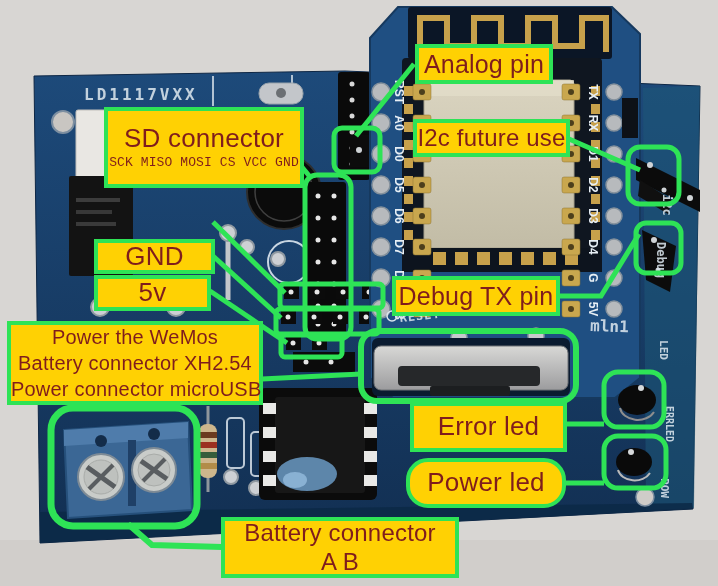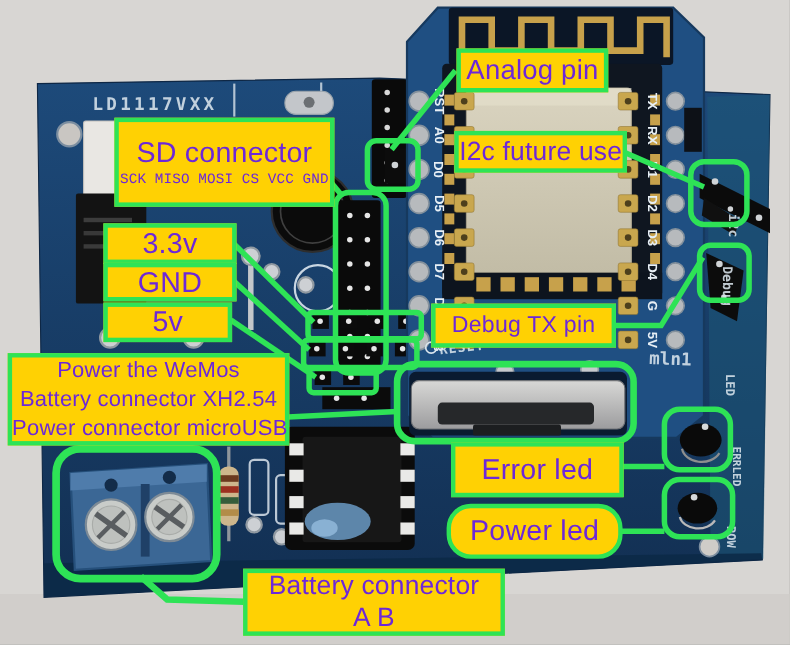--- a/index.html
+++ b/index.html
@@ -1,33 +1,33 @@
 <!DOCTYPE html>
 <html><head>
 <meta charset="utf-8">
 <style>
   html,body{margin:0;padding:0;background:#b0aeac;}
   #stage{position:relative;width:718px;height:586px;overflow:hidden;
          background:#d8d6d3;font-family:"Liberation Sans",sans-serif;}
   #photo{position:absolute;left:0;top:0;}
   .label{position:absolute;box-sizing:border-box;background:#ffd103;
-         border:4px solid #2ee356;color:#6d28d9;text-align:center;
+         border:4px solid #2ee356;color:#7f1d1d;text-align:center;
          display:flex;flex-direction:column;justify-content:center;
          line-height:1.15;letter-spacing:.2px;}
   .label .t{white-space:nowrap;}
   #lb-analog  {left:415px;top:44px; width:138px;height:40px;font-size:25px;}
   #lb-sd      {left:104px; top:107px;width:200px;height:81px;}
   #lb-sd .t1  {font-size:26px;}
   #lb-sd .t2  {font-size:13px;margin-top:3px;letter-spacing:.1px;font-family:Liberation Mono, monospace;}
   #lb-i2c     {left:413px;top:119px;width:157px;height:38px;font-size:24px;}
   #lb-33v     {left:94px; top:203px;width:121px;height:37px;font-size:26px;}
   #lb-gnd     {left:94px; top:239px;width:121px;height:35px;font-size:26px;}
   #lb-5v      {left:94px; top:275px;width:117px;height:36px;font-size:26px;}
   #lb-under   {left:7px;  top:321px;width:256px;height:84px;font-size:20px;line-height:1.3;}
-  #lb-debug   {left:392px;top:276px;width:168px;height:40px;font-size:21px;}
+  #lb-debug   {left:392px;top:276px;width:168px;height:40px;font-size:25px;}
   #lb-error   {left:410px;top:402px;width:157px;height:50px;font-size:26px;}
   #lb-power   {left:406px;top:458px;width:160px;height:50px;font-size:26px;border-radius:22px;}
   #lb-inverter{left:221px;top:517px;width:238px;height:61px;font-size:24px;line-height:1.2;}
   .silk{font-family:"DejaVu Sans Mono",monospace;font-weight:bold;fill:#d9e4ec;opacity:.88;}
   .pinlbl{font-family:"Liberation Sans",sans-serif;font-weight:bold;font-size:12px;fill:#e7eff5;}
   .gl{stroke:#2ee356;fill:none;}
 </style>
 </head>
 <body>
 
@@ -375,23 +375,20 @@
 <div class="label" id="lb-analog">
   <span class="t">Analog pin</span>
 </div>
 <div class="label" id="lb-sd">
   <span class="t t1">SD connector</span>
   <span class="t t2">SCK MISO MOSI CS VCC GND</span>
 </div>
 <div class="label" id="lb-i2c">
   <span class="t">I2c future use</span>
 </div>
-<div class="label" id="lb-33v">
-  <span class="t">3.3v</span>
-</div>
 <div class="label" id="lb-gnd">
   <span class="t">GND</span>
 </div>
 <div class="label" id="lb-5v">
   <span class="t">5v</span>
 </div>
 <div class="label" id="lb-under">
   <span class="t">Power the WeMos</span>
   <span class="t">Battery connector XH2.54</span>
   <span class="t">Power connector microUSB</span>

